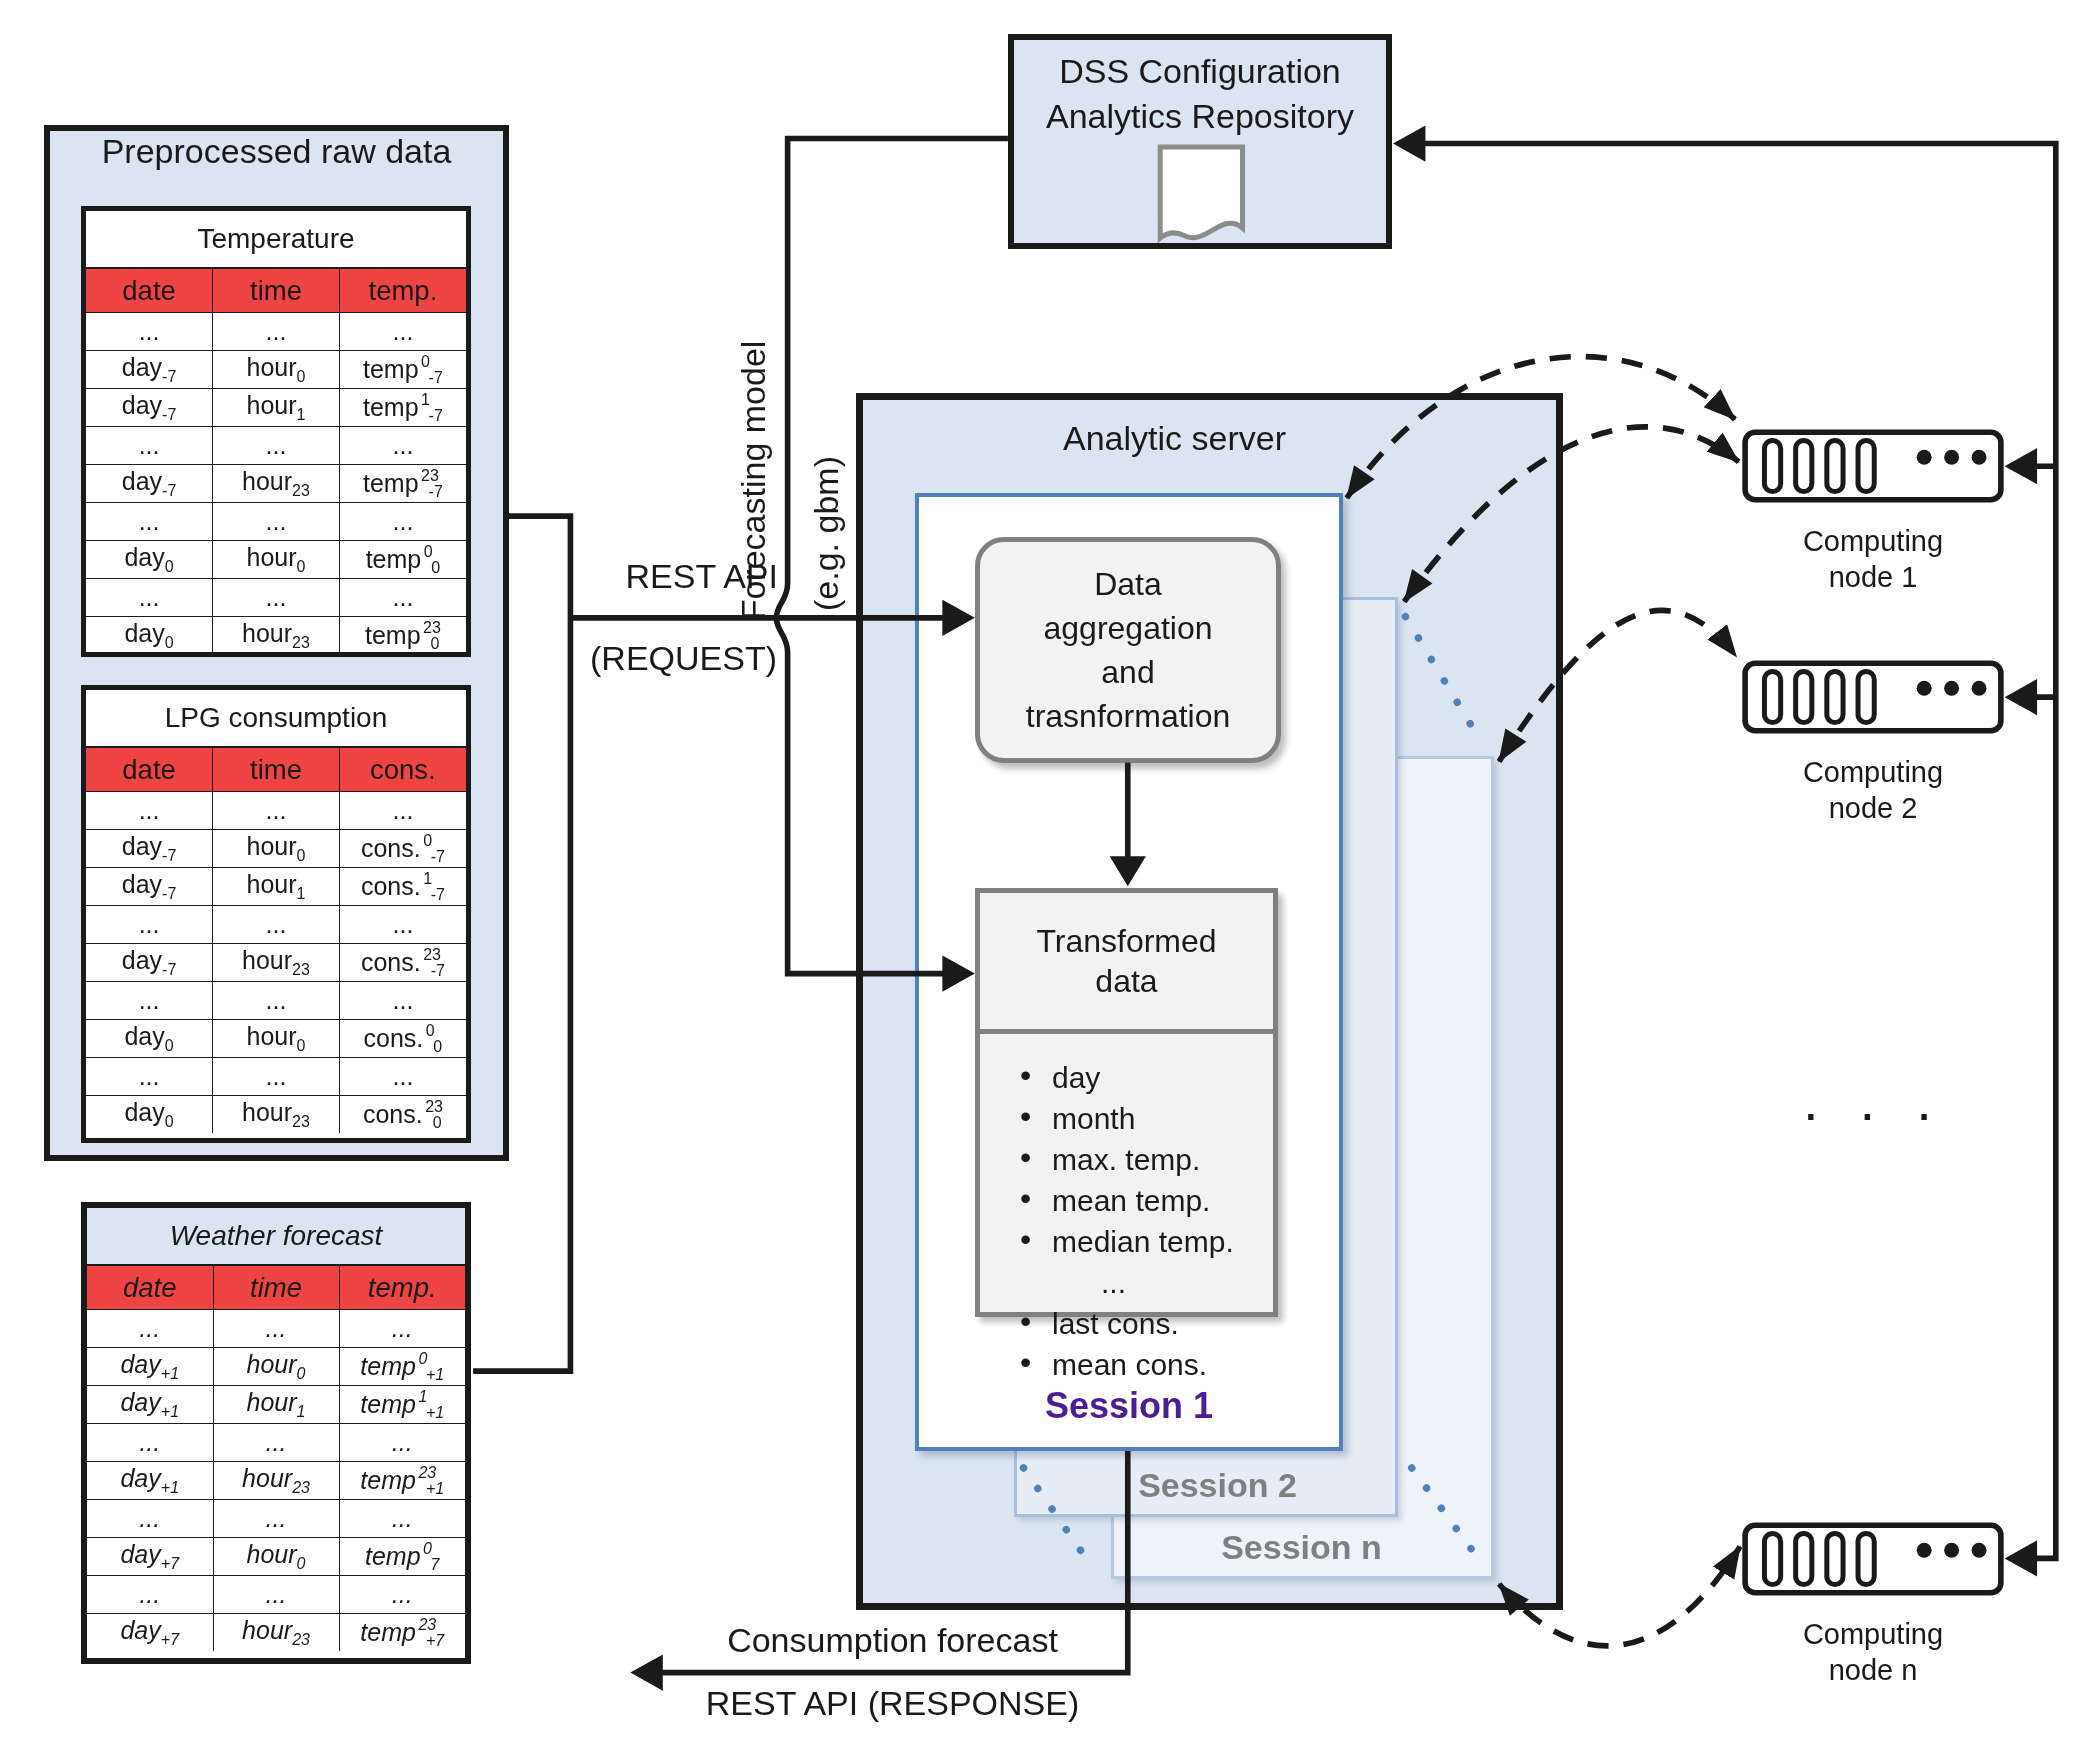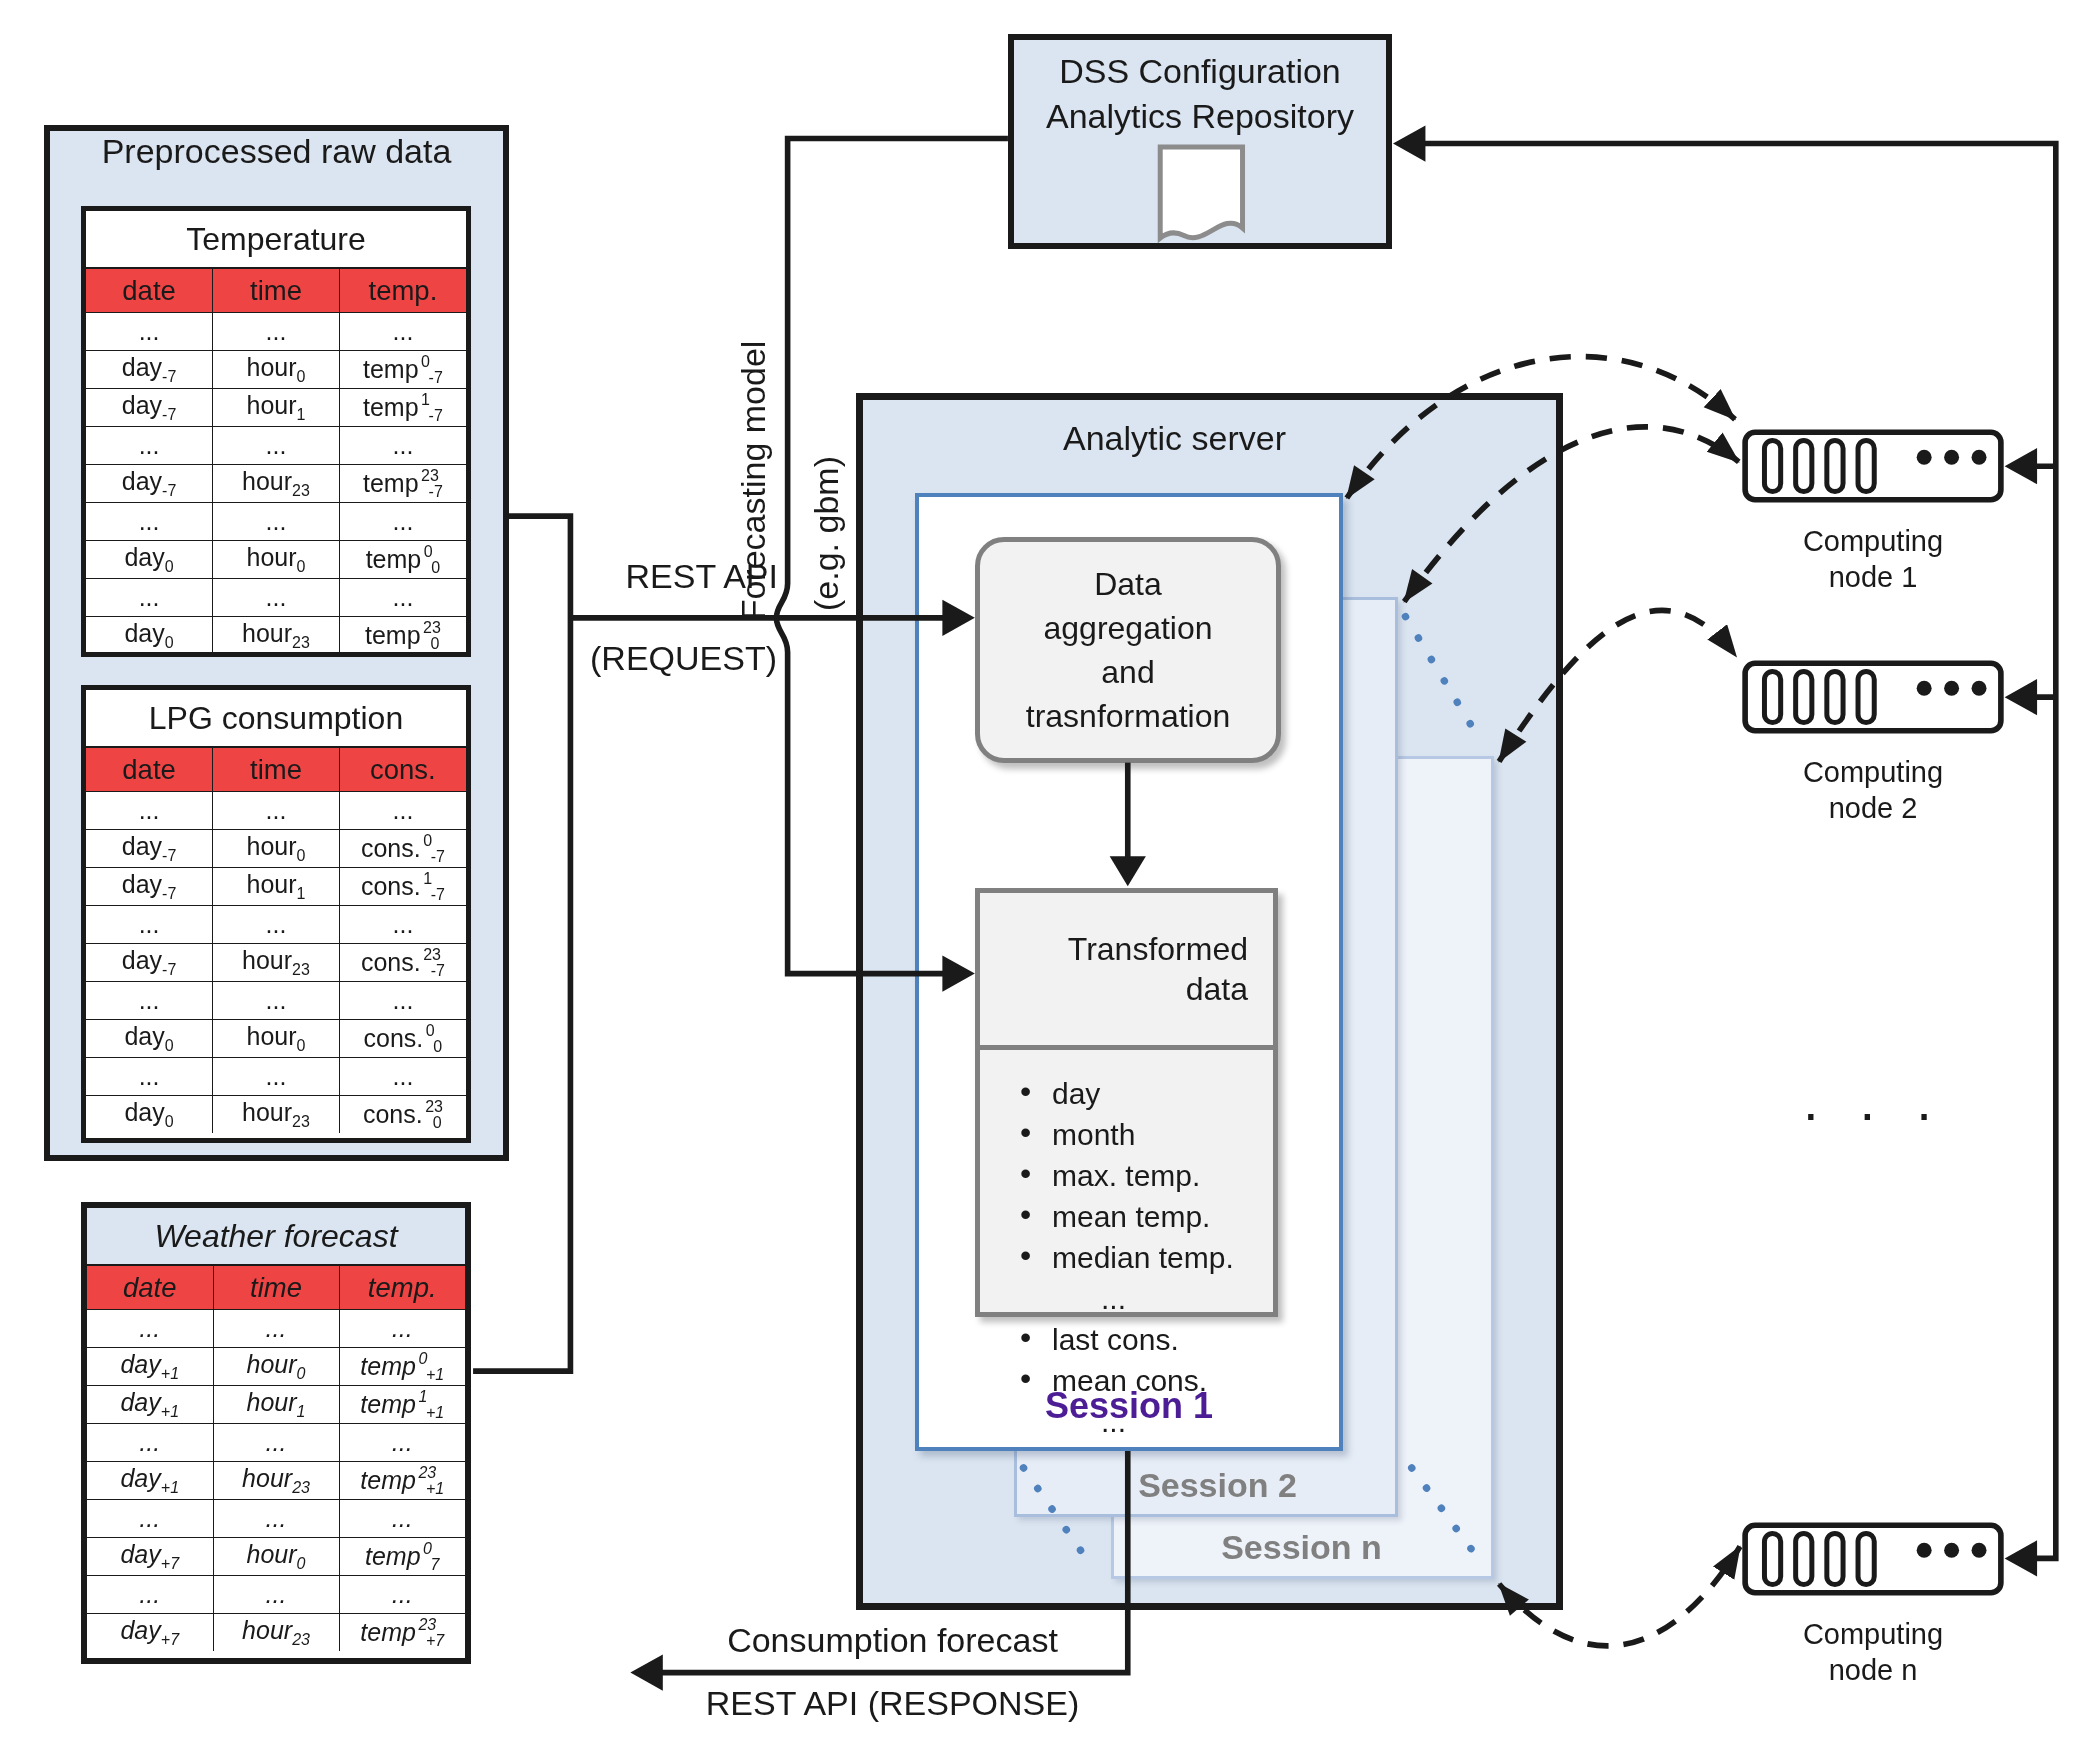--- a/index.html
+++ b/index.html
@@ -25,33 +25,33 @@
   #session1-label{left:915px;top:1385px;width:428px;font-size:36px;color:#4c1d95;}
   #session2-label{left:1074px;top:1466px;width:287px;font-size:34px;color:#808080;}
   #sessionN-label{left:1158px;top:1528px;width:287px;font-size:34px;color:#808080;}
   
   .graybox{background:#f2f2f2;border:5.6px solid #808080;box-sizing:border-box;z-index:14;
     box-shadow:5px 5.6px 6.2px rgba(0,0,0,.25);}
   #da-box{left:975px;top:537px;width:306px;height:226px;display:flex;align-items:center;
     justify-content:center;text-align:center;font-size:32px;line-height:44px;border-radius:29px;}
   #td-box{left:975px;top:888px;width:303px;height:429px;}
   #td-title{height:120px;border-bottom:5px solid #808080;display:flex;align-items:center;
-    justify-content:center;text-align:right;font-size:32px;line-height:40px;padding:16px 25px;}
+    justify-content:center;text-align:center;font-size:32px;line-height:40px;padding:8px 25px;}
   #td-list{padding:22.5px 0 0 40px;}
   #td-list ul{list-style:none;margin:0;padding:0;}
   #td-list li{font-size:30px;line-height:41px;position:relative;padding-left:32px;}
   #td-list li:before{content:"\2022";position:absolute;left:0;top:-1.2px;font-size:32px;}
   #td-list li.dots{padding-left:0;text-align:center;width:187px;}
   #td-list li.dots:before{content:"";}
   
   .tablebox{background:#ffffff;border:5.6px solid #1a1a1a;box-sizing:border-box;z-index:6;}
   #temp-tablebox{left:81px;top:206px;width:390px;height:451px;}
   #lpg-tablebox{left:81px;top:685px;width:390px;height:458px;}
   #weather-tablebox{left:81px;top:1202px;width:390px;height:462px;border-width:6.9px;font-style:italic;}
-  .tbl-title{height:56px;display:flex;align-items:center;justify-content:center;font-size:32px;
+  .tbl-title{height:56px;display:flex;align-items:center;justify-content:center;font-size:28px;
     border-bottom:2.5px solid #1a1a1a;background:#ffffff;}
   #weather-tablebox .tbl-title{background:#dbe5f1;}
   table.dtable{width:100%;border-collapse:collapse;table-layout:fixed;}
   table.dtable th{height:41px;background:#ef4444;font-size:27.5px;font-weight:normal;
     border:1.9px solid #1a1a1a;border-top:none;}
   table.dtable td{height:35px;font-size:25px;text-align:center;border:1.9px solid #1a1a1a;}
   table.dtable th:first-child,table.dtable td:first-child{border-left:none;}
   table.dtable th:last-child,table.dtable td:last-child{border-right:none;}
   table.dtable tr:last-child td{border-bottom:none;}
   .cellsub{font-size:16px;}

